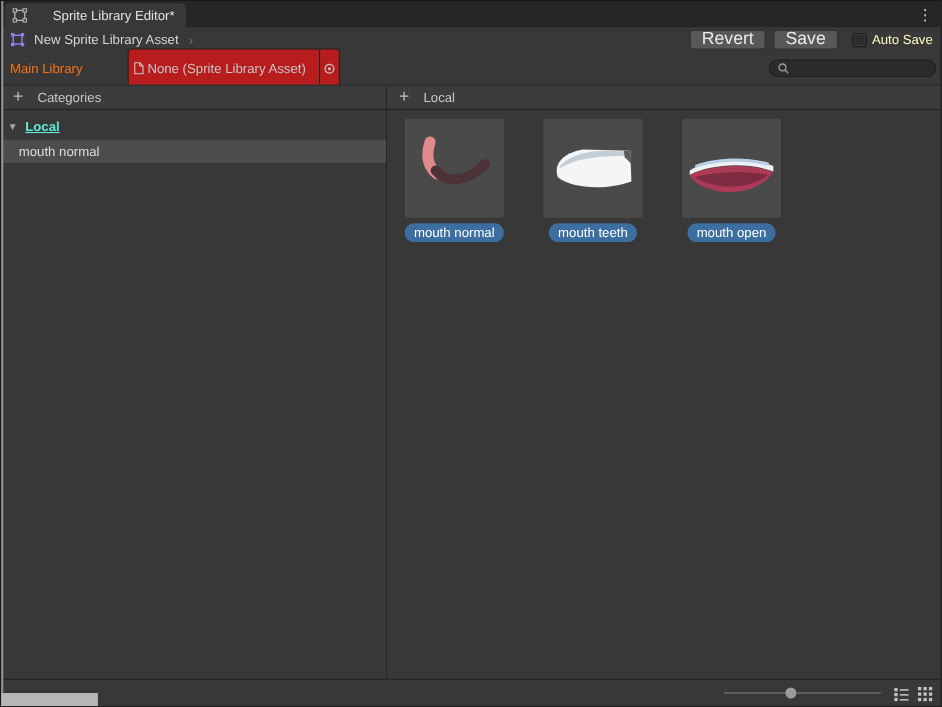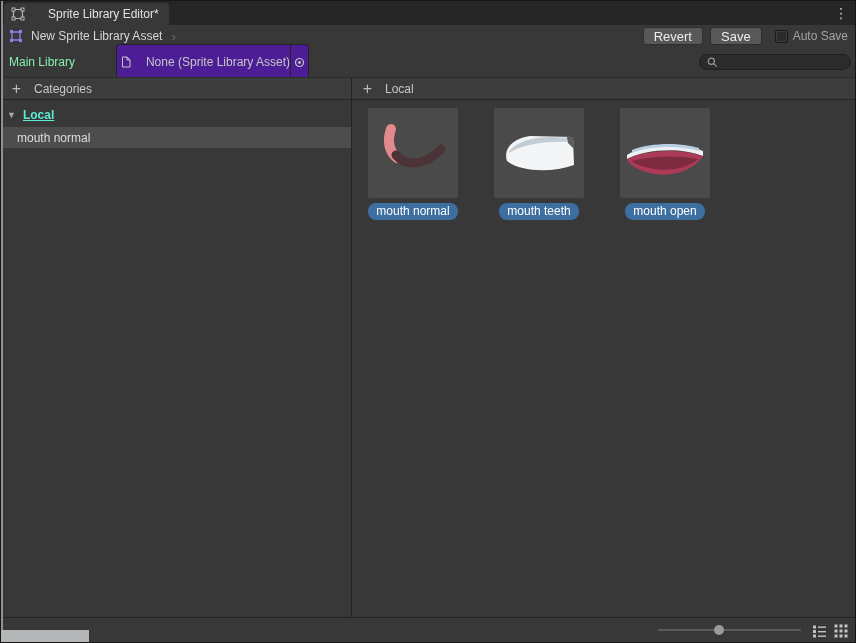--- a/index.html
+++ b/index.html
@@ -19,31 +19,31 @@
          color:#c8c8c8;font-size:14px;line-height:18px;cursor:pointer;}
   
   .toolbar{position:absolute;left:0;top:24px;right:0;height:22px;display:flex;
            align-items:center;padding:0 7px;background:#383838;text-align:center;}
   .breadcrumb{display:flex;align-items:center;gap:7px;}
   .crumb-label{color:#d6d6d6;cursor:pointer;white-space:nowrap;}
   .crumb-chevron{color:#6d6d6d;font-size:13px;margin-left:2px;}
   .toolbar-right{margin-left:auto;display:flex;align-items:center;}
   .btn{height:18px;padding:0 10px;background:#585858;border:1px solid #2e2e2e;
        border-radius:3px;color:#ececec;display:flex;align-items:center;
-       font-size:13px;cursor:pointer;white-space:nowrap;}
+       font-size:16px;cursor:pointer;white-space:nowrap;}
   .btn + .btn{margin-left:7px;}
   .checkbox{width:13px;height:13px;background:#2b2b2b;border:1px solid #191919;
             border-radius:2px;margin-left:13px;cursor:pointer;box-shadow:inset 0 0 0 1px #3d3d3d;}
-  .autosave-label{margin-left:5px;color:#a3a3a3;white-space:nowrap;}
+  .autosave-label{margin-left:5px;color:#fef9c3;white-space:nowrap;}
   
   .mainlib{position:absolute;left:0;top:46px;right:0;height:30px;display:flex;
            align-items:center;padding-left:8px;}
-  .mainlib-label{width:107px;color:#86efac;}
-  .object-field{width:193px;height:36px;background:#4c1d95;border:1px solid #232323;
-                border-radius:3px;display:flex;align-items:center;cursor:pointer;text-align:right;}
+  .mainlib-label{width:107px;color:#f97316;}
+  .object-field{width:193px;height:36px;background:#b91c1c;border:1px solid #232323;
+                border-radius:3px;display:flex;align-items:center;cursor:pointer;}
   .of-icon{margin:0 3px 0 4px;display:flex;}
   .of-text{flex:1;color:#c6c6c6;white-space:nowrap;overflow:hidden;}
   .of-picker{width:18px;height:100%;display:flex;align-items:center;justify-content:center;
              border-left:1px solid #232323;cursor:pointer;}
   .search{position:absolute;right:4px;top:53px;width:152px;height:16px;background:#2b2b2b;
           border:1px solid #1f1f1f;border-radius:8px;display:flex;align-items:center;
           padding:0 7px;gap:4px;}
   .search input{flex:1;min-width:0;background:transparent;border:none;outline:none;
                 color:#dddddd;font-size:11px;font-family:inherit;padding:0;}
   

